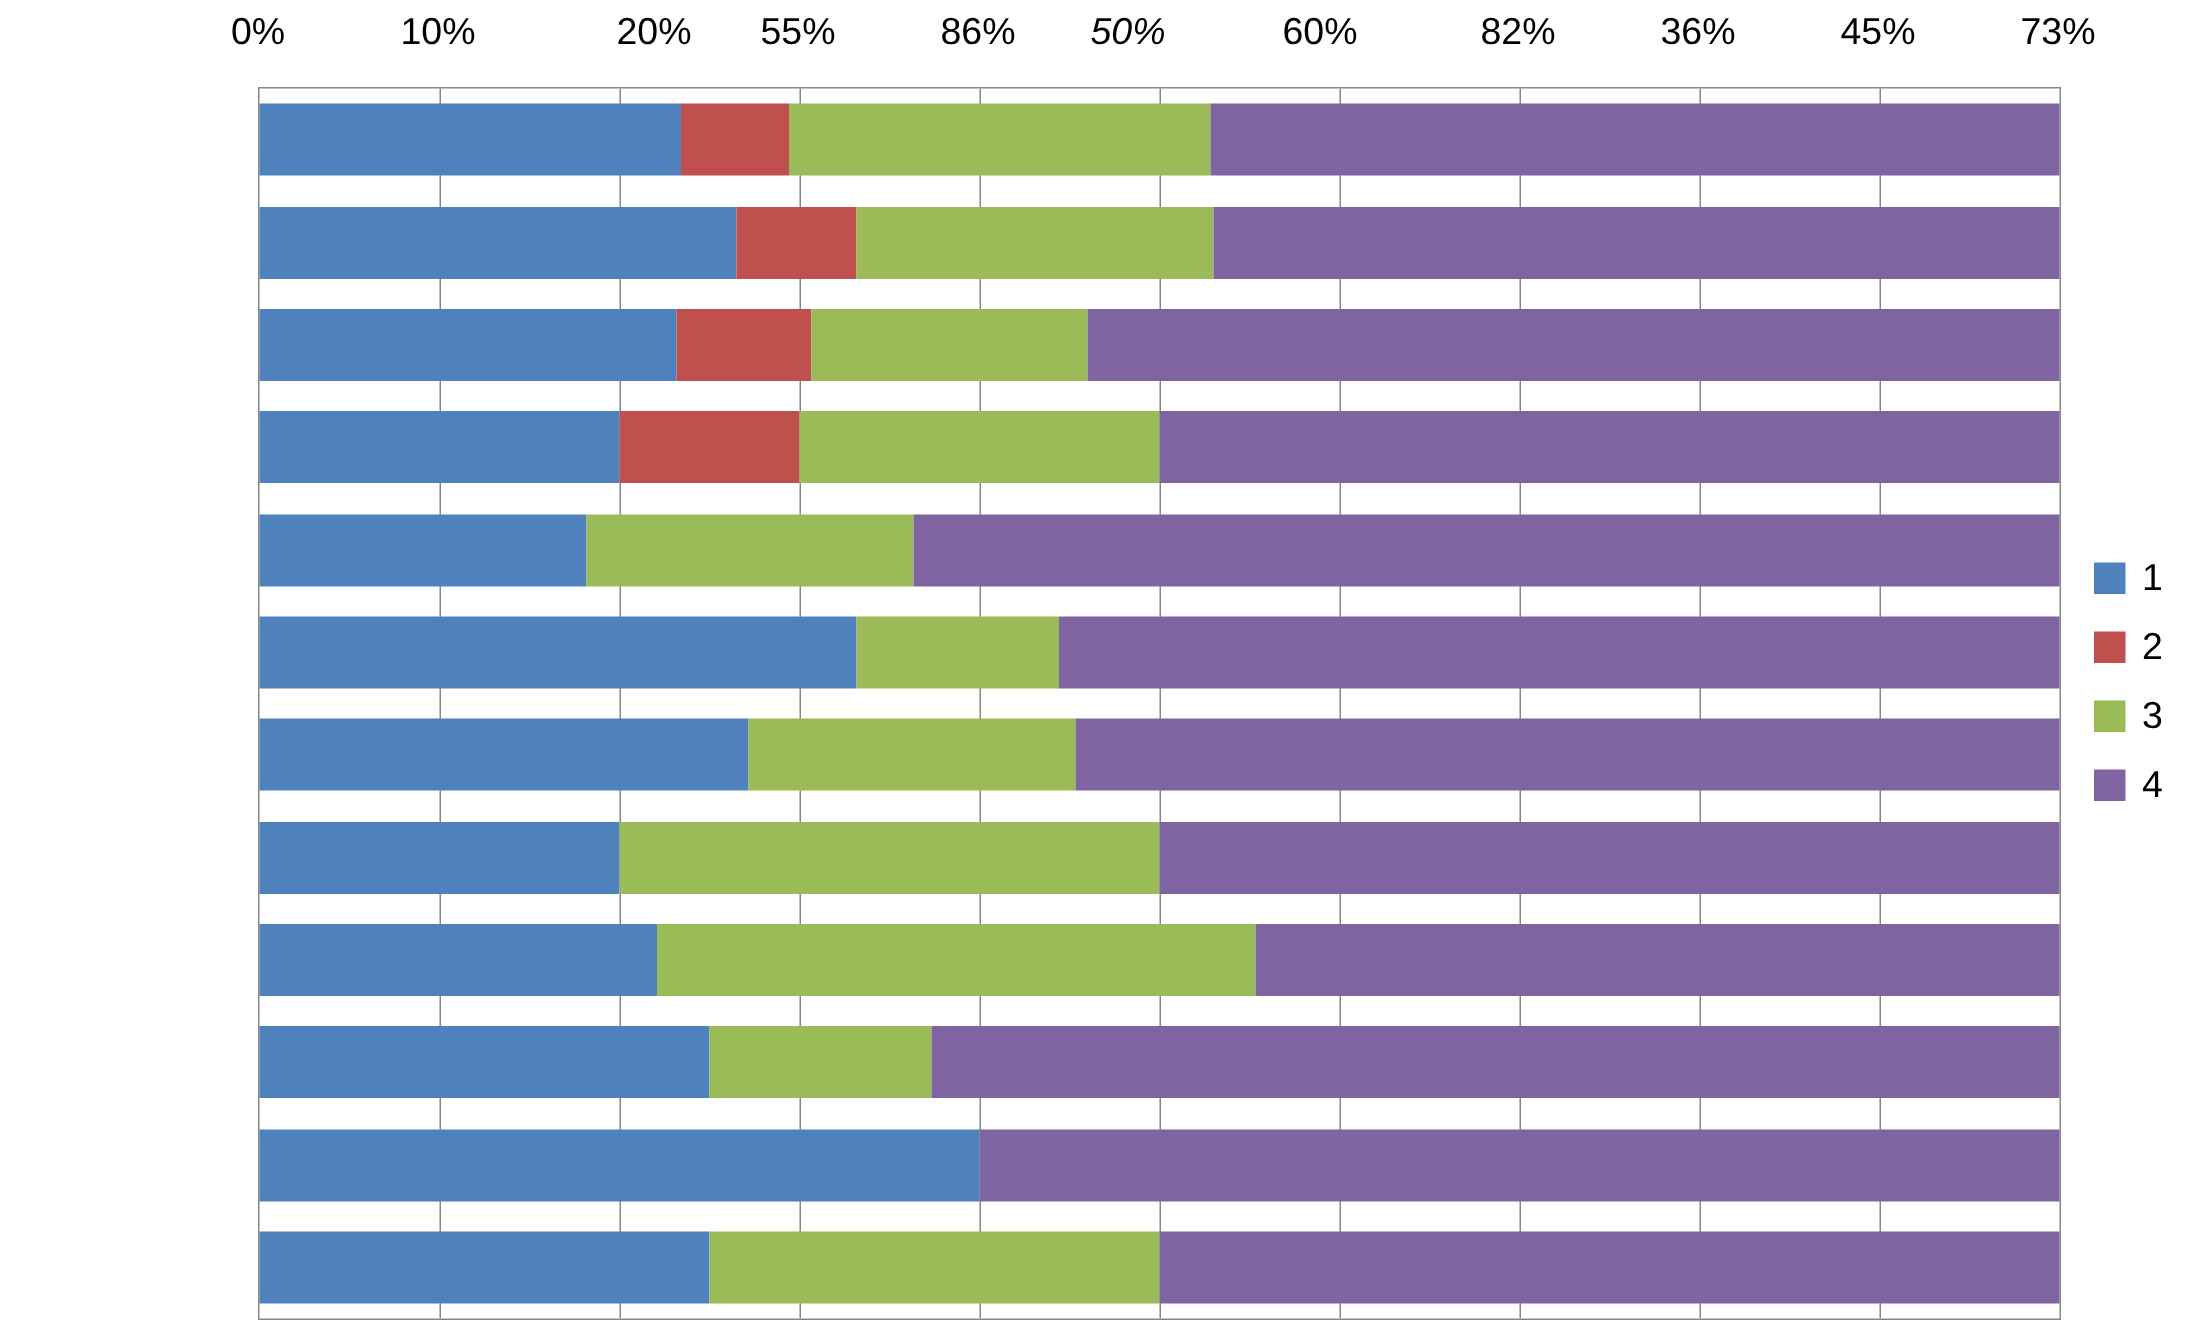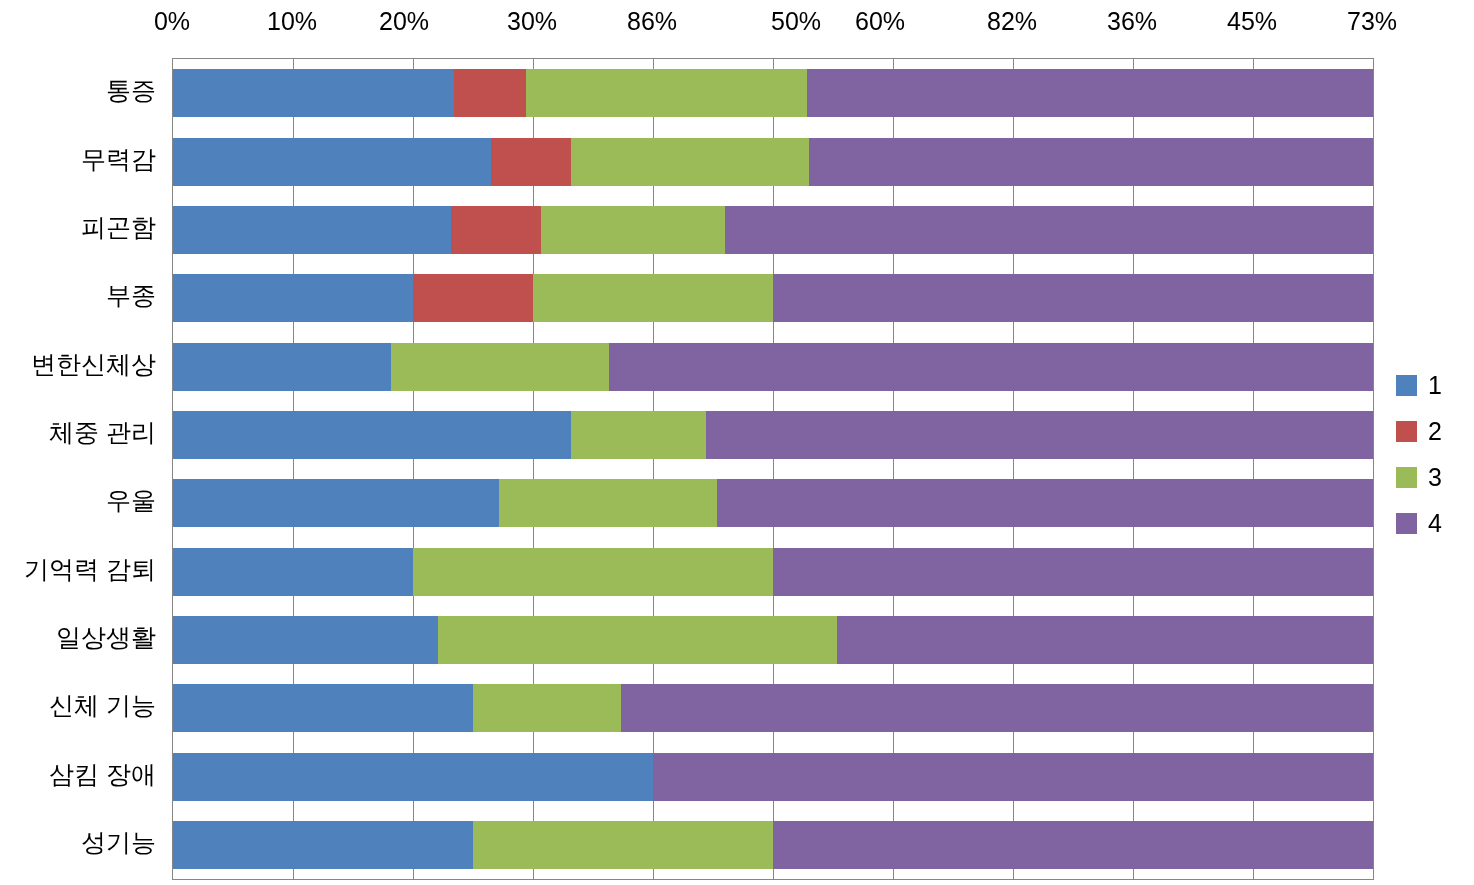--- a/index.html
+++ b/index.html
@@ -125,45 +125,31 @@
   }
 </style>
 </head>
 <body>
 
 <div id="chart-root">
 
   <div id="x-axis-labels">
       <div class="x-tick-label" style="left: 172px;">0%</div>
       <div class="x-tick-label" style="left: 292px;">10%</div>
-      <div class="x-tick-label" style="left: 404px;">20%</div>
-      <div class="x-tick-label" style="left: 532px;">30%</div>
+      <div class="x-tick-label" style="left: 436px;">20%</div>
+      <div class="x-tick-label" style="left: 532px;">55%</div>
       <div class="x-tick-label" style="left: 652px;">86%</div>
-      <div class="x-tick-label" style="left: 796px;">50%</div>
+      <div class="x-tick-label" style="left: 752px; font-style: italic;">50%</div>
       <div class="x-tick-label" style="left: 880px;">60%</div>
       <div class="x-tick-label" style="left: 1012px;">82%</div>
       <div class="x-tick-label" style="left: 1132px;">36%</div>
       <div class="x-tick-label" style="left: 1252px;">45%</div>
       <div class="x-tick-label" style="left: 1372px;">73%</div>
     </div>
 
-  <div id="y-axis-labels">
-      <div class="y-cat-label" style="top: 20.1667px;">통증</div>
-      <div class="y-cat-label" style="top: 88.5px;">무력감</div>
-      <div class="y-cat-label" style="top: 156.833px;">피곤함</div>
-      <div class="y-cat-label" style="top: 225.167px;">부종</div>
-      <div class="y-cat-label" style="top: 293.5px;">변한신체상</div>
-      <div class="y-cat-label" style="top: 361.833px;">체중 관리</div>
-      <div class="y-cat-label" style="top: 430.167px;">우울</div>
-      <div class="y-cat-label" style="top: 498.5px;">기억력 감퇴</div>
-      <div class="y-cat-label" style="top: 566.833px;">일상생활</div>
-      <div class="y-cat-label" style="top: 635.167px;">신체 기능</div>
-      <div class="y-cat-label" style="top: 703.5px;">삼킴 장애</div>
-      <div class="y-cat-label" style="top: 771.833px;">성기능</div>
-    </div>
 
   <div id="plot-area">
     <div id="gridlines">
         <div class="gridline" style="left: 120px;"></div>
         <div class="gridline" style="left: 240px;"></div>
         <div class="gridline" style="left: 360px;"></div>
         <div class="gridline" style="left: 480px;"></div>
         <div class="gridline" style="left: 600px;"></div>
         <div class="gridline" style="left: 720px;"></div>
         <div class="gridline" style="left: 840px;"></div>

